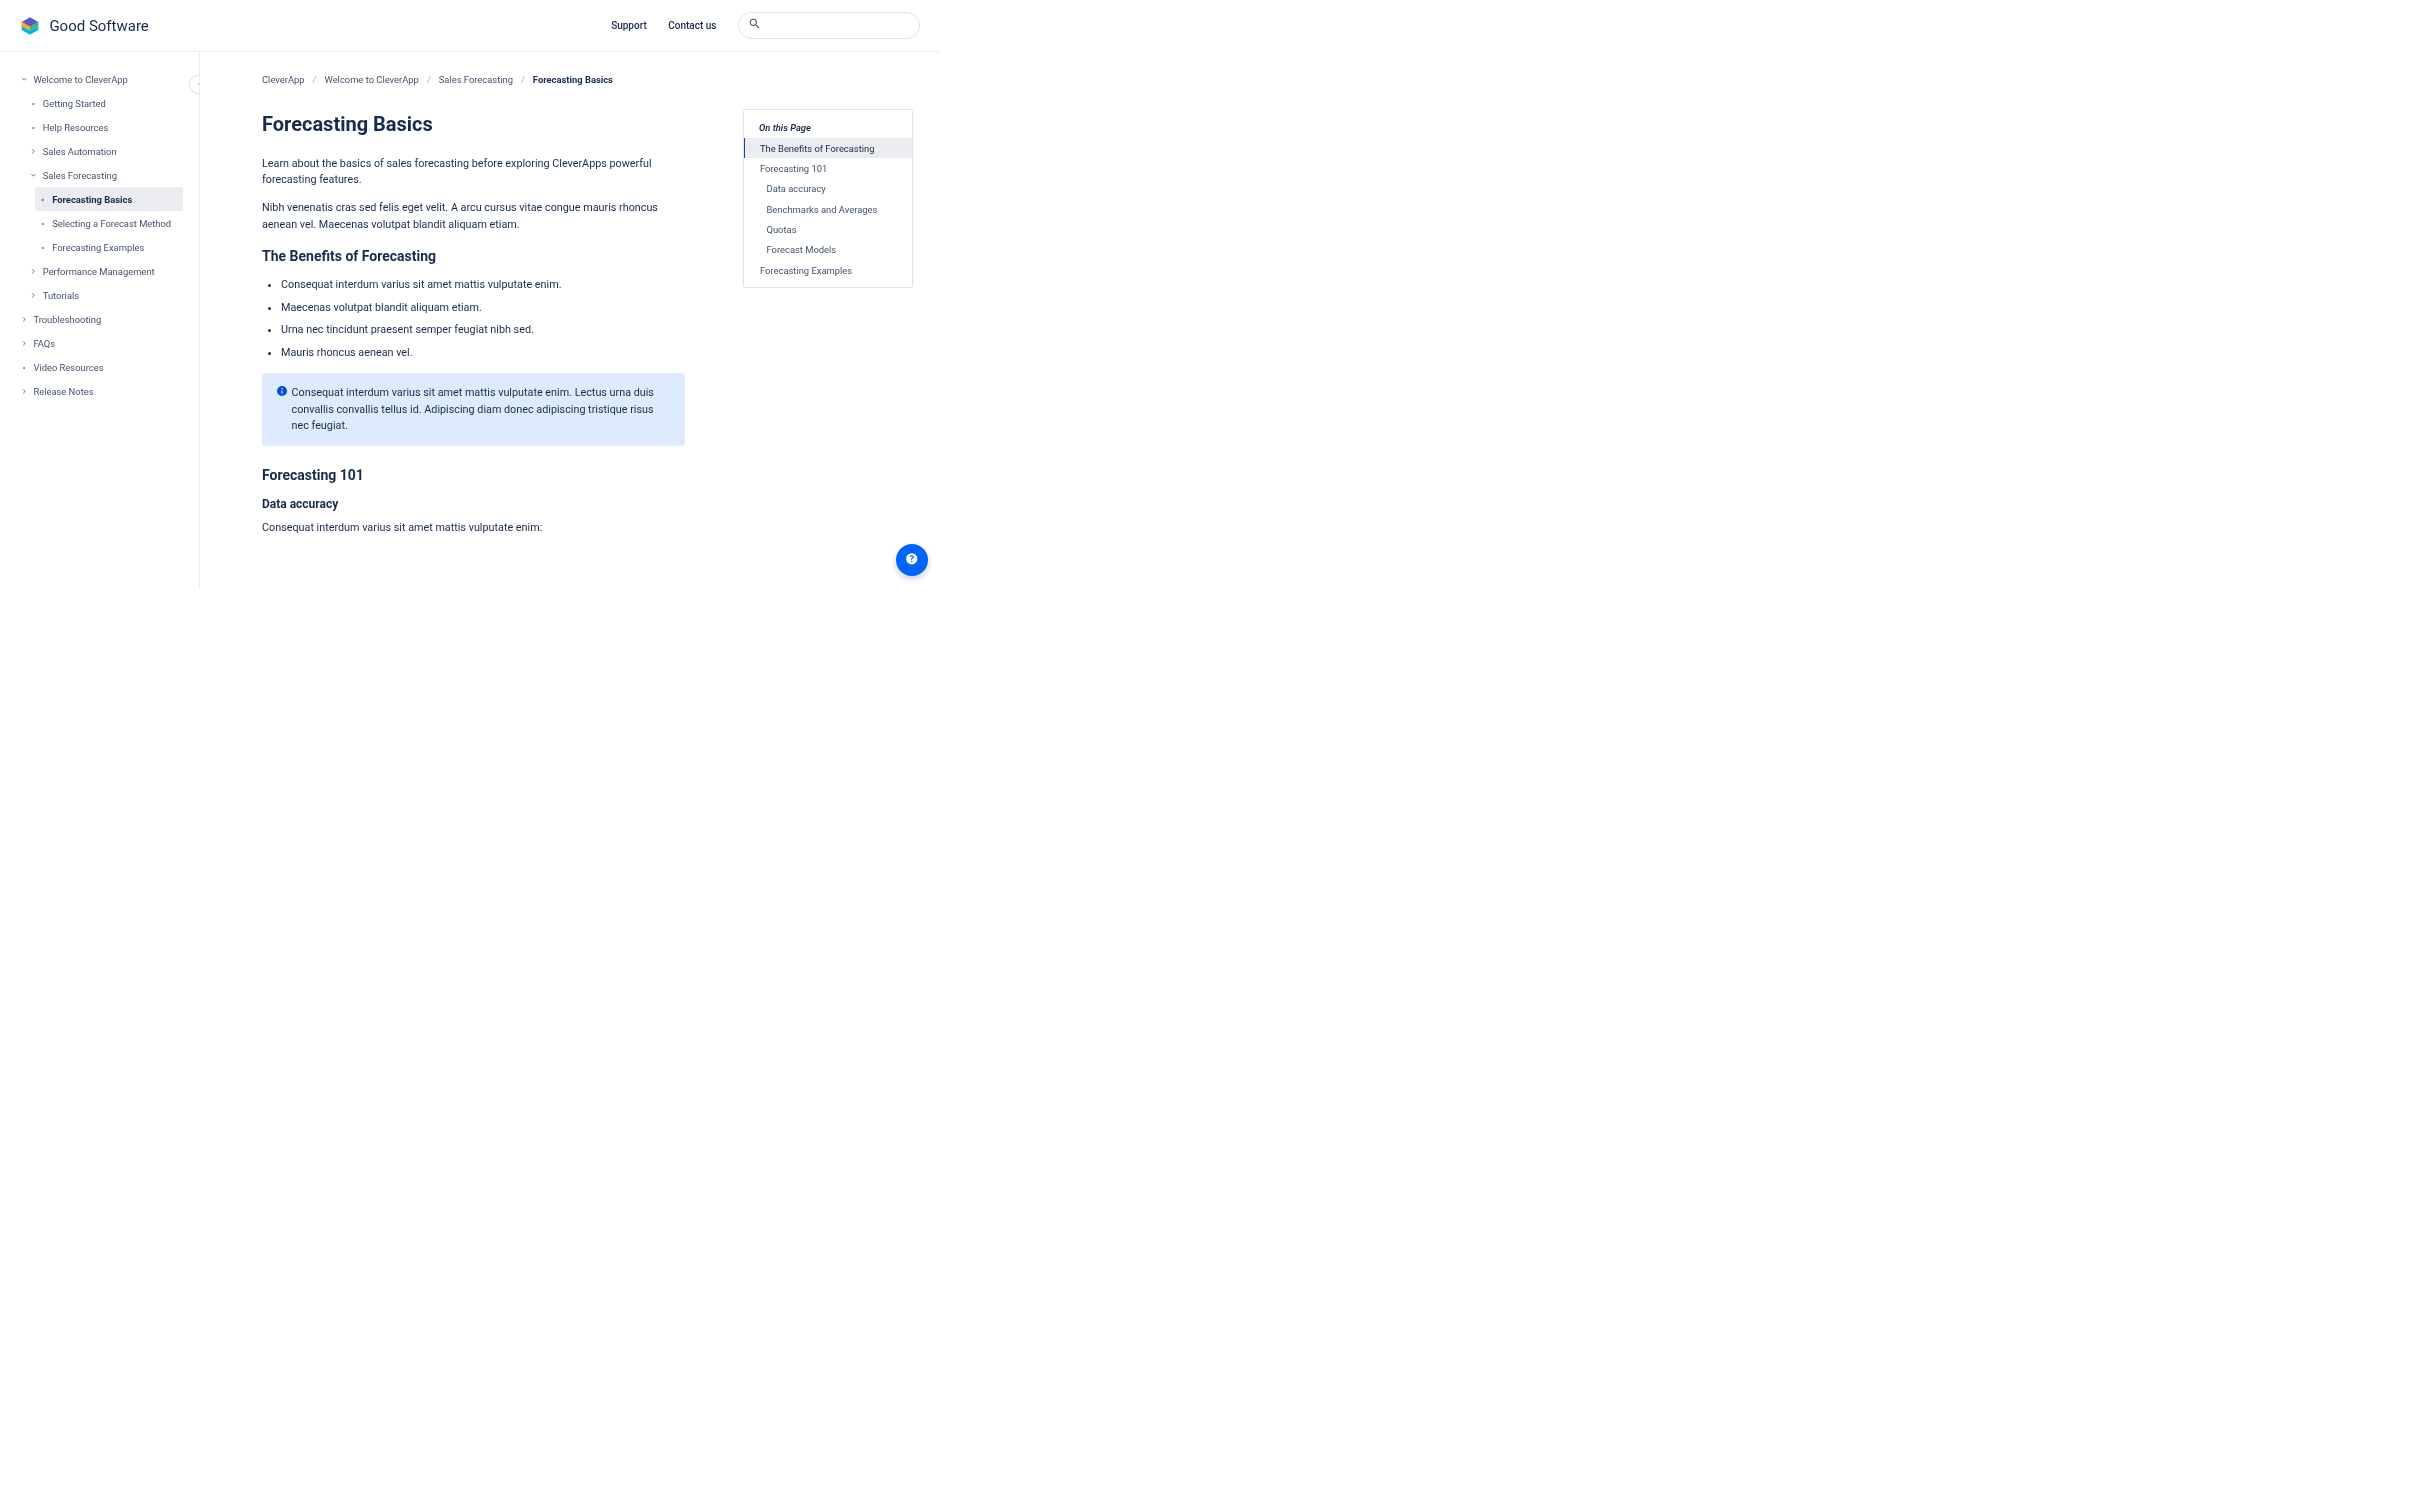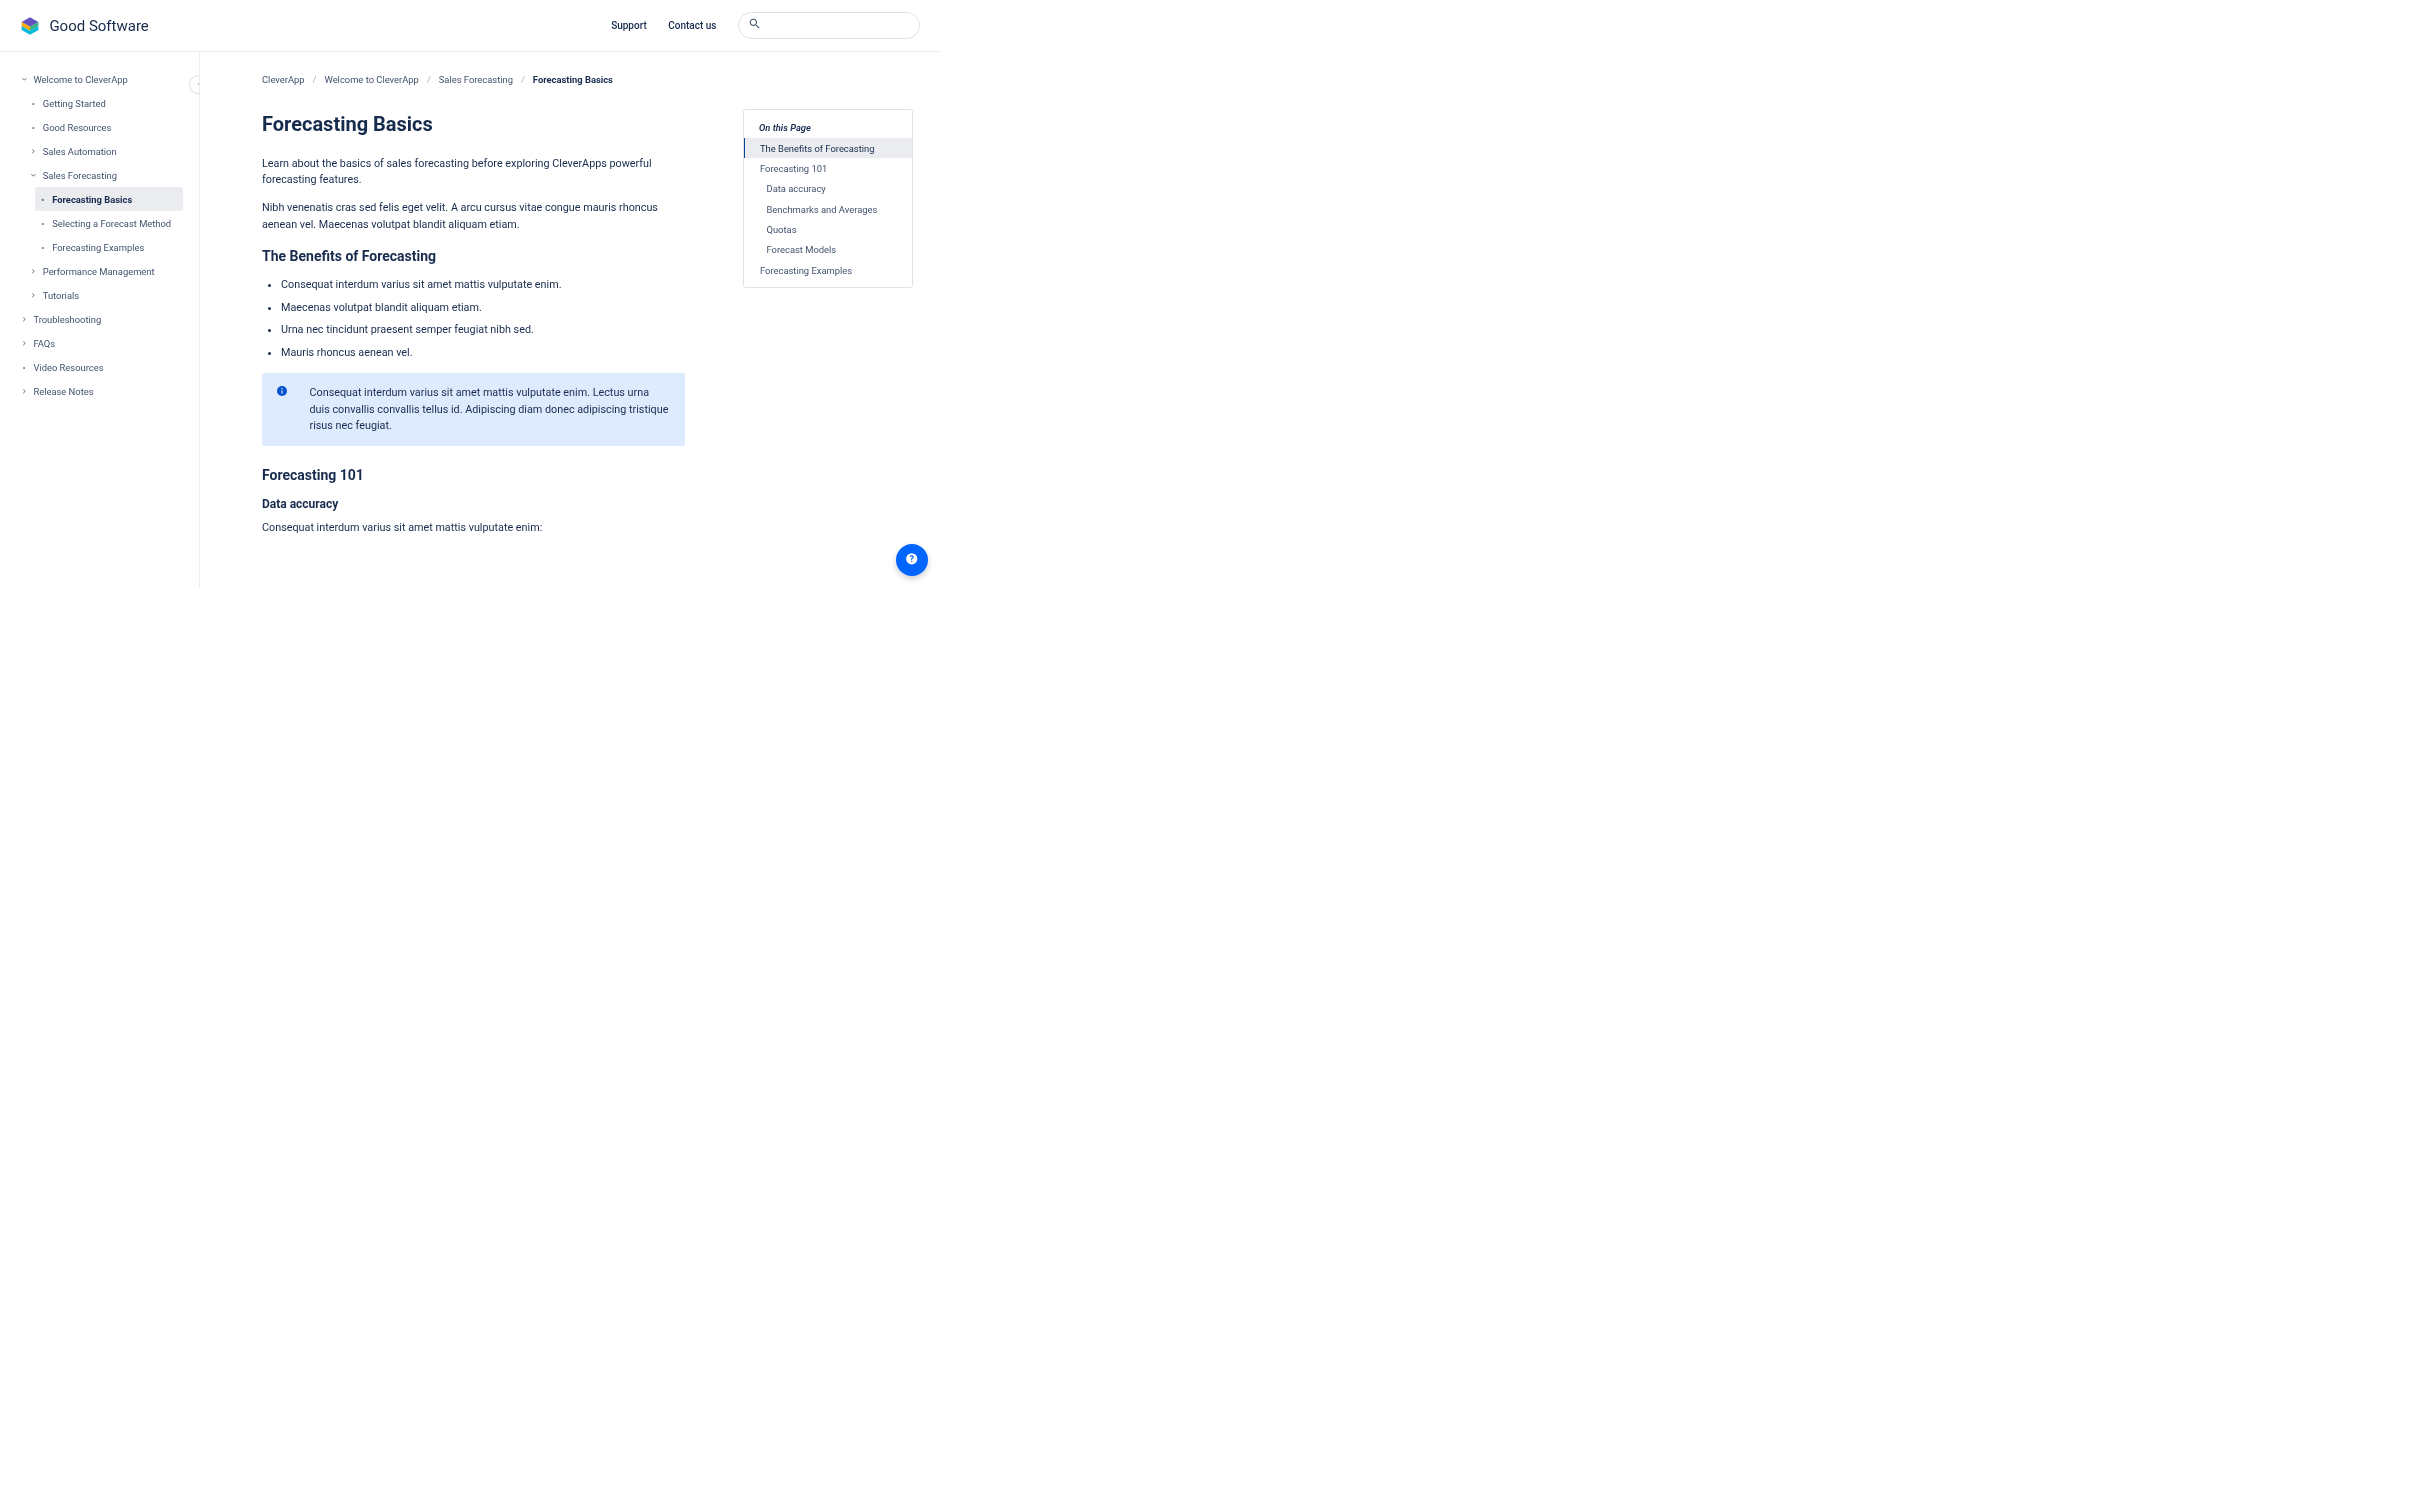--- a/index.html
+++ b/index.html
@@ -89,21 +89,21 @@
   h1.page-title{font-size:20px;font-weight:700;margin:0 0 17.5px;color:var(--text-dark);}
   .maincols{display:flex;gap:28px;align-items:flex-start;}
   .article{flex:0 1 423px;line-height:1.5;font-size:10.8px;color:var(--text-body);}
   .article p{margin:0 0 12px;}
   .article h2{font-size:14px;font-weight:700;margin:13.5px 0 9.4px;color:var(--text-dark);}
   .article h3{font-size:12px;font-weight:700;margin:6.7px 0 6.7px;color:var(--text-dark);}
   .article ul.bullets{margin:0 0 12px;padding-left:19px;}
   .article ul.bullets li{margin:0 0 6.7px;}
   .article .cut{white-space:nowrap;overflow:hidden;}
   .article .callout{
-    background:var(--callout-bg);border-radius:2.7px;display:flex;gap:22px;
+    background:var(--callout-bg);border-radius:2.7px;display:flex;gap:4px;
     padding:12px 15px 12px 13.5px;margin:9.4px 0 19px;
   }
   .article .callout .icon{flex:0 0 12px;}
   .article .callout .icon svg{width:12px;height:12px;}
   .article .callout .txt{flex:1;line-height:1.5;}
   
   .toc{
     width:170px;border:0.7px solid var(--toc-border);border-radius:2.7px;
     padding:12px 0 6.7px;margin-left:auto;align-self:flex-start;
   }
@@ -176,21 +176,21 @@
             <ul>
               <li>
                 <div class="row">
                   <span class="dot">•</span>
                   <span class="label">Getting Started</span>
                 </div>
               </li>
               <li>
                 <div class="row">
                   <span class="dot">•</span>
-                  <span class="label">Good Resources</span>
+                  <span class="label">Help Resources</span>
                 </div>
               </li>
               <li>
                 <div class="row">
                   <span class="caret">
                     <svg viewBox="0 0 24 24">
                       <path d="M9 6l6 6-6 6" fill="none" stroke="#42526E" stroke-width="3" stroke-linecap="round" stroke-linejoin="round"></path>
                     </svg>
                   </span>
                   <span class="label">Sales Automation</span>

